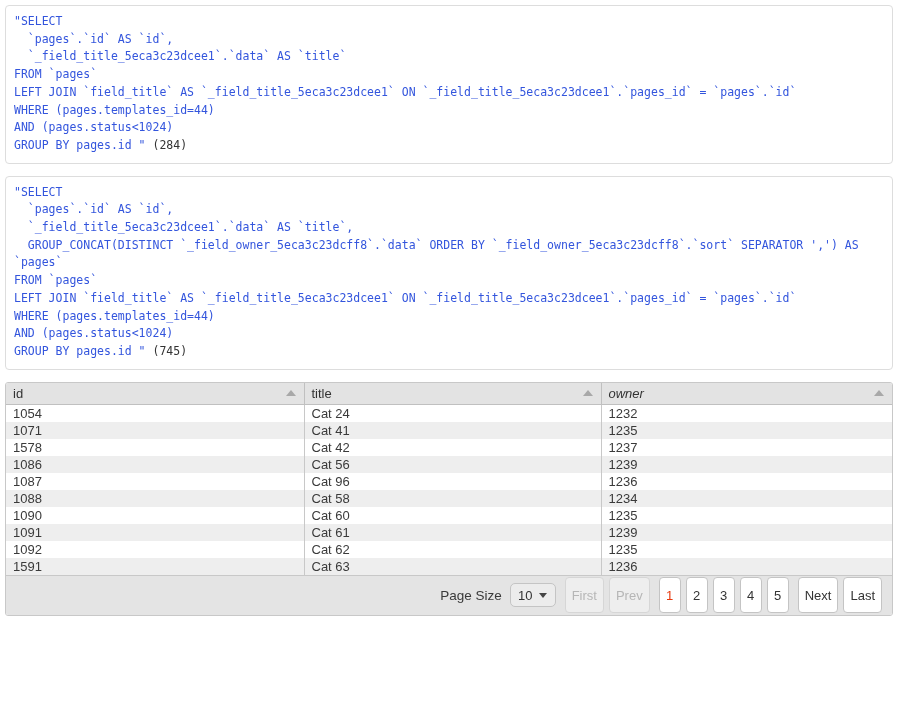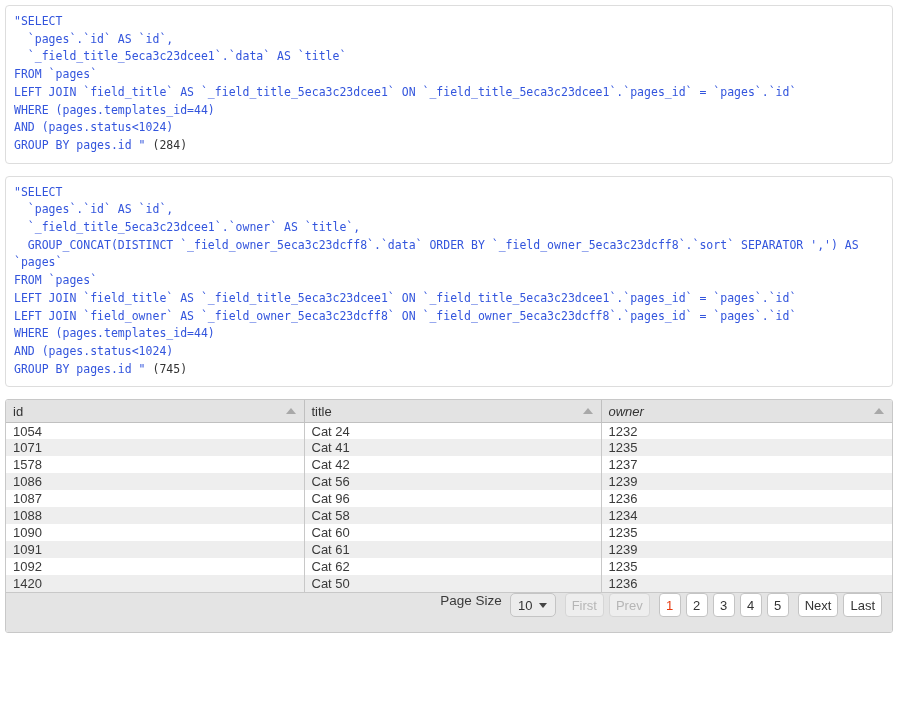--- a/index.html
+++ b/index.html
@@ -102,20 +102,21 @@
   table.grid tbody td:last-child { border-right: none; }
   table.grid tbody tr:nth-child(even) td { background: #eeeeee; }
   table.grid tbody tr:nth-child(odd)  td { background: #ffffff; }
 
   
   .grid-footer {
     background: #e4e4e4;
     border-top: 1px solid #c8c8c8;
     height: 40px;
     display: flex;
+    align-items: center;
     justify-content: flex-end;
     padding: 0 10px 0 0;
     box-sizing: border-box;
   }
   .page-size-label {
     font-size: 13.5px;
     color: #3a3a3a;
     margin-right: 8px;
   }
   .page-size-select {
@@ -136,21 +137,21 @@
   .caret-down {
     width: 0; height: 0;
     border-left: 4px solid transparent;
     border-right: 4px solid transparent;
     border-top: 5px solid #444444;
   }
   .pg-btn {
     display: inline-flex;
     align-items: center;
     justify-content: center;
-    height: 24px;
+    height: 36px;
     min-width: 22px;
     padding: 0 6px;
     margin-left: 5px;
     background: #ffffff;
     border: 1px solid #c4c4c4;
     border-radius: 4px;
     font-size: 13px;
     color: #333333;
     box-sizing: border-box;
   }
@@ -172,26 +173,25 @@
     <div class="sql-line">  `_field_title_5eca3c23dcee1`.`data` AS `title`</div>
     <div class="sql-line">FROM `pages`</div>
     <div class="sql-line">LEFT JOIN `field_title` AS `_field_title_5eca3c23dcee1` ON `_field_title_5eca3c23dcee1`.`pages_id` = `pages`.`id`</div>
     <div class="sql-line">WHERE (pages.templates_id=44)</div>
     <div class="sql-line">AND (pages.status&lt;1024)</div>
     <div class="sql-line">GROUP BY pages.id " <span class="sql-count">(284)</span></div>
   </div>
 <div id="sql-panel-2" class="sql-panel">
     <div class="sql-line">"SELECT</div>
     <div class="sql-line">  `pages`.`id` AS `id`,</div>
-    <div class="sql-line">  `_field_title_5eca3c23dcee1`.`owner` AS `title`,</div>
+    <div class="sql-line">  `_field_title_5eca3c23dcee1`.`data` AS `title`,</div>
     <div class="sql-line">  GROUP_CONCAT(DISTINCT `_field_owner_5eca3c23dcff8`.`data` ORDER BY `_field_owner_5eca3c23dcff8`.`sort` SEPARATOR ',') AS</div>
     <div class="sql-line">`pages`</div>
     <div class="sql-line">FROM `pages`</div>
     <div class="sql-line">LEFT JOIN `field_title` AS `_field_title_5eca3c23dcee1` ON `_field_title_5eca3c23dcee1`.`pages_id` = `pages`.`id`</div>
-    <div class="sql-line">LEFT JOIN `field_owner` AS `_field_owner_5eca3c23dcff8` ON `_field_owner_5eca3c23dcff8`.`pages_id` = `pages`.`id`</div>
     <div class="sql-line">WHERE (pages.templates_id=44)</div>
     <div class="sql-line">AND (pages.status&lt;1024)</div>
     <div class="sql-line">GROUP BY pages.id " <span class="sql-count">(745)</span></div>
   </div>
 
 <div class="grid-wrap">
   <table class="grid">
     <colgroup>
       <col class="c-id">
         <col class="c-title">
@@ -244,22 +244,22 @@
           <td>1091</td>
           <td>Cat 61</td>
           <td>1239</td>
         </tr>
         <tr>
           <td>1092</td>
           <td>Cat 62</td>
           <td>1235</td>
         </tr>
         <tr>
-          <td>1420</td>
-          <td>Cat 50</td>
+          <td>1591</td>
+          <td>Cat 63</td>
           <td>1236</td>
         </tr>
       </tbody>
   </table>
 
   <div class="grid-footer">
     <span class="page-size-label">Page Size</span>
 
     <span class="page-size-select">
       <span>10</span>

